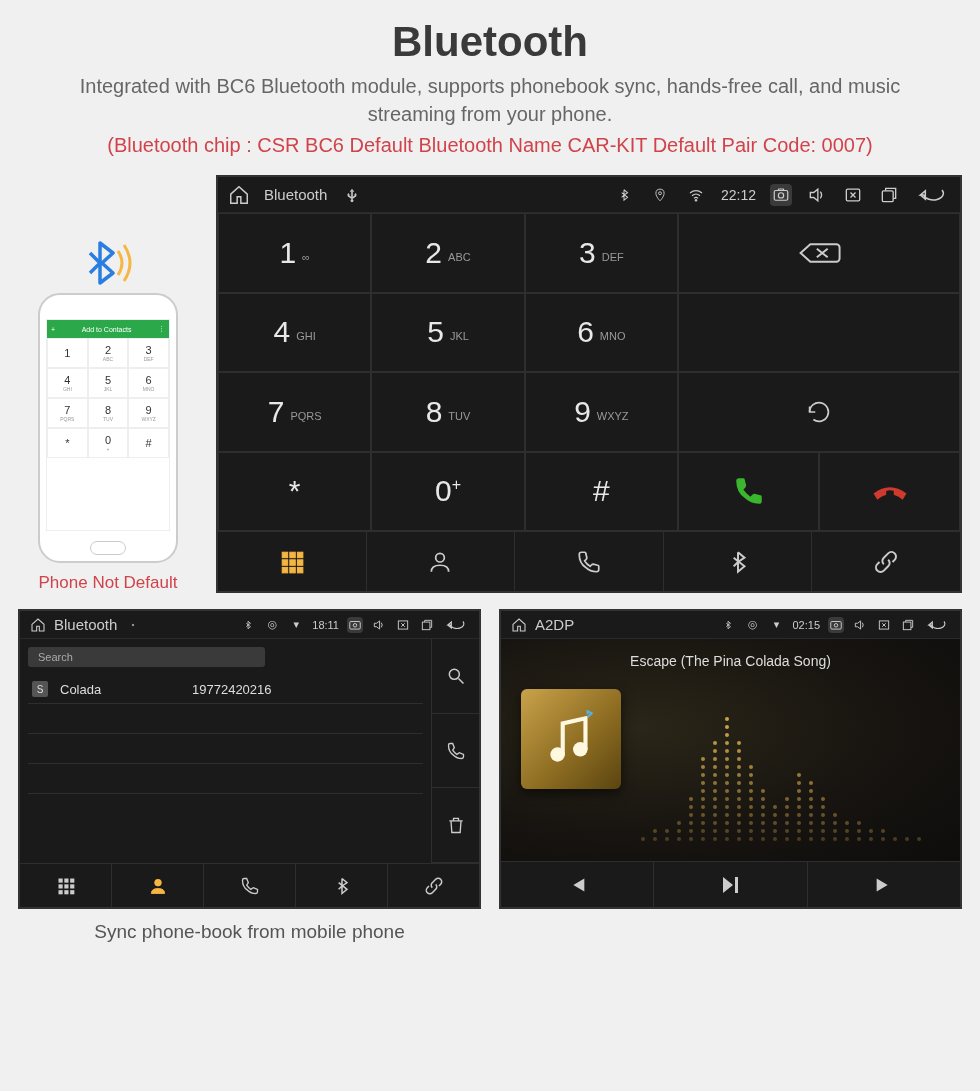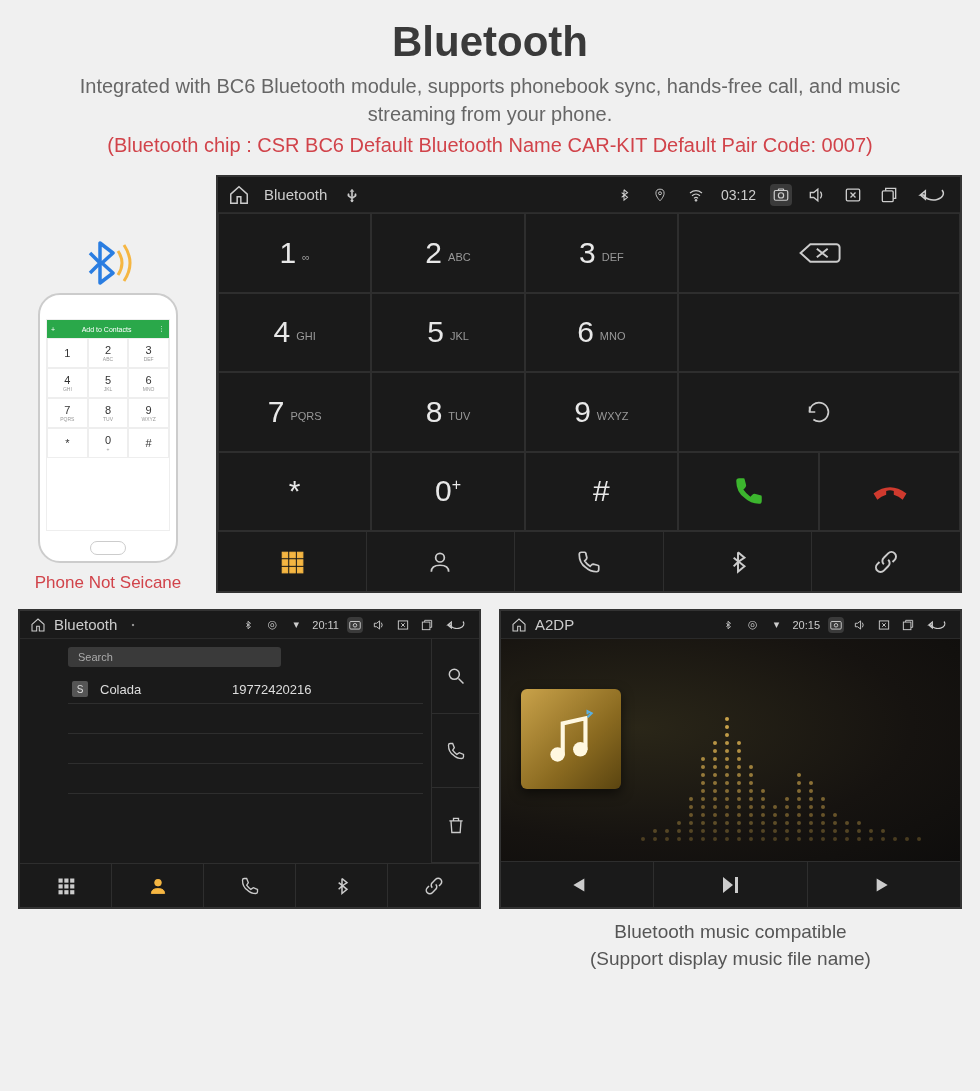--- a/index.html
+++ b/index.html
@@ -91,21 +91,21 @@
   .tab:last-child{border-right:none;}
   .tab.active svg { fill:#f5b642; stroke:#f5b642; }
   .caption { text-align:center; font-size:19px; color:#555; margin-top:10px; line-height:1.4;}
 
   .row2 { display:flex; gap:18px; margin-top:16px; }
   .col2 { flex:1; display:flex; flex-direction:column; }
   .device.small { height: 300px; font-size:12px;}
   .device.small .statusbar{height:28px; font-size:11px; gap:8px;}
   .device.small .statusbar .icon{width:16px;height:16px;}
   .device.small .bottom-tabs{height:44px;}
-  .contacts-body{flex:1; display:flex;padding-left:40px;}
+  .contacts-body{flex:1; display:flex;}
   .contacts-main{flex:1; padding:8px;}
   .search-field{background:#3a3a3a; color:#aaa; font-size:11px; padding:4px 10px; border-radius:3px; margin-bottom:8px; width:60%;}
   .contact-row{display:flex; align-items:center; padding:6px 4px; border-bottom:1px solid #2e2e2e; font-size:13px; gap:12px;}
   .contact-badge{background:#555; width:16px;height:16px;display:flex;align-items:center;justify-content:center;font-size:10px;border-radius:2px;}
   .contacts-side{width:48px;display:flex;flex-direction:column;border-left:1px solid #2e2e2e;}
   .contacts-side .sbtn{flex:1;display:flex;align-items:center;justify-content:center;border-bottom:1px solid #2e2e2e;}
 
   .music-body{flex:1; position:relative; background: radial-gradient(ellipse at 30% 40%, #2a2618 0%, #161310 60%, #0e0d0c 100%); overflow:hidden;}
   .music-title{position:absolute; top:14px; width:100%; text-align:center; font-size:14px; color:#ddd;}
   .album-art{position:absolute; left:20px; top:50px; width:100px; height:100px;
@@ -192,21 +192,21 @@
               <span class="l">+</span>
             </div>
             <div class="phone-key">
               <span class="n">#</span>
               <span class="l"></span>
             </div>
           </div>
       </div>
       <div class="phone-home"></div>
     </div>
-    <div class="phone-caption">Phone Not Seicane</div>
+    <div class="phone-caption">Phone Not Default</div>
   </div>
 
   <div style="flex:1;">
     <div class="device main">
       <div class="statusbar">
         <span class="icon">
             <svg viewBox="0 0 24 24" width="22" height="22">
               <path d="M3 11 L12 3 L21 11 V21 H14 V14 H10 V21 H3 Z" fill="none" stroke="#ccc" stroke-width="1.6"></path>
             </svg>
           </span>
@@ -227,21 +227,21 @@
               <path d="M12 2 A7 7 0 0 1 19 9 C19 15 12 22 12 22 S5 15 5 9 A7 7 0 0 1 12 2 Z" fill="none" stroke="#ccc" stroke-width="1.6"></path>
               <circle cx="12" cy="9" r="2.5" fill="none" stroke="#ccc" stroke-width="1.6"></circle>
             </svg>
           </span>
         <span class="icon">
             <svg viewBox="0 0 24 24" width="16" height="16">
               <path d="M3 9 Q12 2 21 9 M6 13 Q12 8 18 13 M9 17 Q12 14 15 17" fill="none" stroke="#ccc" stroke-width="1.8"></path>
               <circle cx="12" cy="20" r="1.5" fill="#ccc"></circle>
             </svg>
           </span>
-        <span>03:12</span>
+        <span>22:12</span>
         <span class="pill icon">
             <svg viewBox="0 0 24 24" width="18" height="18">
               <rect x="3" y="6" width="18" height="13" rx="2" fill="none" stroke="#ccc" stroke-width="1.6"></rect>
               <circle cx="12" cy="12.5" r="3.5" fill="none" stroke="#ccc" stroke-width="1.6"></circle>
               <path d="M8 6 L9 4 H15 L16 6" fill="none" stroke="#ccc" stroke-width="1.6"></path>
             </svg>
           </span>
         <span class="icon">
             <svg viewBox="0 0 24 24" width="20" height="20">
               <path d="M4 9 H8 L13 5 V19 L8 15 H4 Z" fill="none" stroke="#ccc" stroke-width="1.6"></path>
@@ -399,21 +399,21 @@
             </svg>
           </span>
         <span class="spacer"></span>
         <span class="icon">
             <svg viewBox="0 0 24 24" width="10" height="10">
               <path d="M12 3 V21 L18 16 L8 8 M12 12 L18 8 L12 3 M12 12 L8 16" fill="none" stroke="#ccc" stroke-width="2"></path>
             </svg>
           </span>
         <span class="icon">◎</span>
         <span class="icon">▾</span>
-        <span>20:11</span>
+        <span>18:11</span>
         <span class="pill icon">
             <svg viewBox="0 0 24 24" width="14" height="14">
               <rect x="3" y="6" width="18" height="13" rx="2" fill="none" stroke="#ccc" stroke-width="1.6"></rect>
               <circle cx="12" cy="12.5" r="3" fill="none" stroke="#ccc" stroke-width="1.6"></circle>
             </svg>
           </span>
         <span class="icon">
             <svg viewBox="0 0 24 24" width="14" height="14">
               <path d="M4 9 H8 L13 5 V19 L8 15 H4 Z M16 8 Q19 12 16 16" fill="none" stroke="#ccc" stroke-width="1.6"></path>
             </svg>
@@ -501,42 +501,42 @@
             </svg>
           </div>
         <div class="tab">
             <svg viewBox="0 0 24 24" width="20" height="20" fill="none" stroke="#ccc" stroke-width="1.8">
               <path d="M10 14 A4 4 0 0 1 10 8 L14 4 A4 4 0 0 1 20 10 L18 12 M14 10 A4 4 0 0 1 14 16 L10 20 A4 4 0 0 1 4 14 L6 12"></path>
             </svg>
           </div>
       </div>
     </div>
     <div class="caption">
-      <br>
+      <span>Sync phone-book from mobile phone</span><br>
     </div>
   </div>
 
   <div class="col2">
     <div class="device small">
       <div class="statusbar">
         <span class="icon">
             <svg viewBox="0 0 24 24" width="16" height="16">
               <path d="M3 11 L12 3 L21 11 V21 H14 V14 H10 V21 H3 Z" fill="none" stroke="#ccc" stroke-width="1.6"></path>
             </svg>
           </span>
         <span class="sb-title">A2DP</span>
         <span class="spacer"></span>
         <span class="icon">
             <svg viewBox="0 0 24 24" width="10" height="10">
               <path d="M12 3 V21 L18 16 L8 8 M12 12 L18 8 L12 3 M12 12 L8 16" fill="none" stroke="#ccc" stroke-width="2"></path>
             </svg>
           </span>
         <span class="icon">◎</span>
         <span class="icon">▾</span>
-        <span>20:15</span>
+        <span>02:15</span>
         <span class="pill icon">
             <svg viewBox="0 0 24 24" width="14" height="14">
               <rect x="3" y="6" width="18" height="13" rx="2" fill="none" stroke="#ccc" stroke-width="1.6"></rect>
               <circle cx="12" cy="12.5" r="3" fill="none" stroke="#ccc" stroke-width="1.6"></circle>
             </svg>
           </span>
         <span class="icon">
             <svg viewBox="0 0 24 24" width="14" height="14">
               <path d="M4 9 H8 L13 5 V19 L8 15 H4 Z M16 8 Q19 12 16 16" fill="none" stroke="#ccc" stroke-width="1.6"></path>
             </svg>
@@ -553,20 +553,21 @@
               <path d="M8 7 V4 H20 V16 H17" fill="none" stroke="#ccc" stroke-width="1.6"></path>
             </svg>
           </span>
         <span class="icon" style="width:26px">
             <svg viewBox="0 0 36 24" width="26" height="14">
               <path d="M30 6 A12 8 0 1 1 8 12 L4 12 L10 7 L10 17 L4 12" fill="none" stroke="#ccc" stroke-width="2"></path>
             </svg>
           </span>
       </div>
       <div class="music-body">
+        <div class="music-title">Escape (The Pina Colada Song)</div>
         <div class="album-art">
           <svg viewBox="0 0 60 60" width="62" height="62">
               <path d="M22 45 V15 L44 10 V40" fill="none" stroke="#fff8e0" stroke-width="4" stroke-linecap="round"></path>
               <circle cx="17" cy="45" r="7" fill="#fff8e0"></circle>
               <circle cx="39" cy="40" r="7" fill="#fff8e0"></circle>
               <path d="M46 6 V3 L50 5 L46 9" fill="none" stroke="#5ab0e0" stroke-width="2"></path>
             </svg>
         </div>
         <div class="visualizer" id="viz">
             <div style="position: absolute; left: 0px; bottom: 0px; width: 5px; height: 15px;">
@@ -766,17 +767,14 @@
               <rect x="17" y="4" width="3" height="16"></rect>
             </svg>
           </div>
         <div class="mc">
             <svg viewBox="0 0 24 24" width="22" height="22" fill="#ccc">
               <path d="M18 5 V19 M4 5 L16 12 L4 19 Z"></path>
             </svg>
           </div>
       </div>
     </div>
-    <div class="caption">
-      <span>Bluetooth music compatible</span><br><span>(Support display music file name)</span>
-    </div>
   </div>
 </div>
 
 </body></html>

